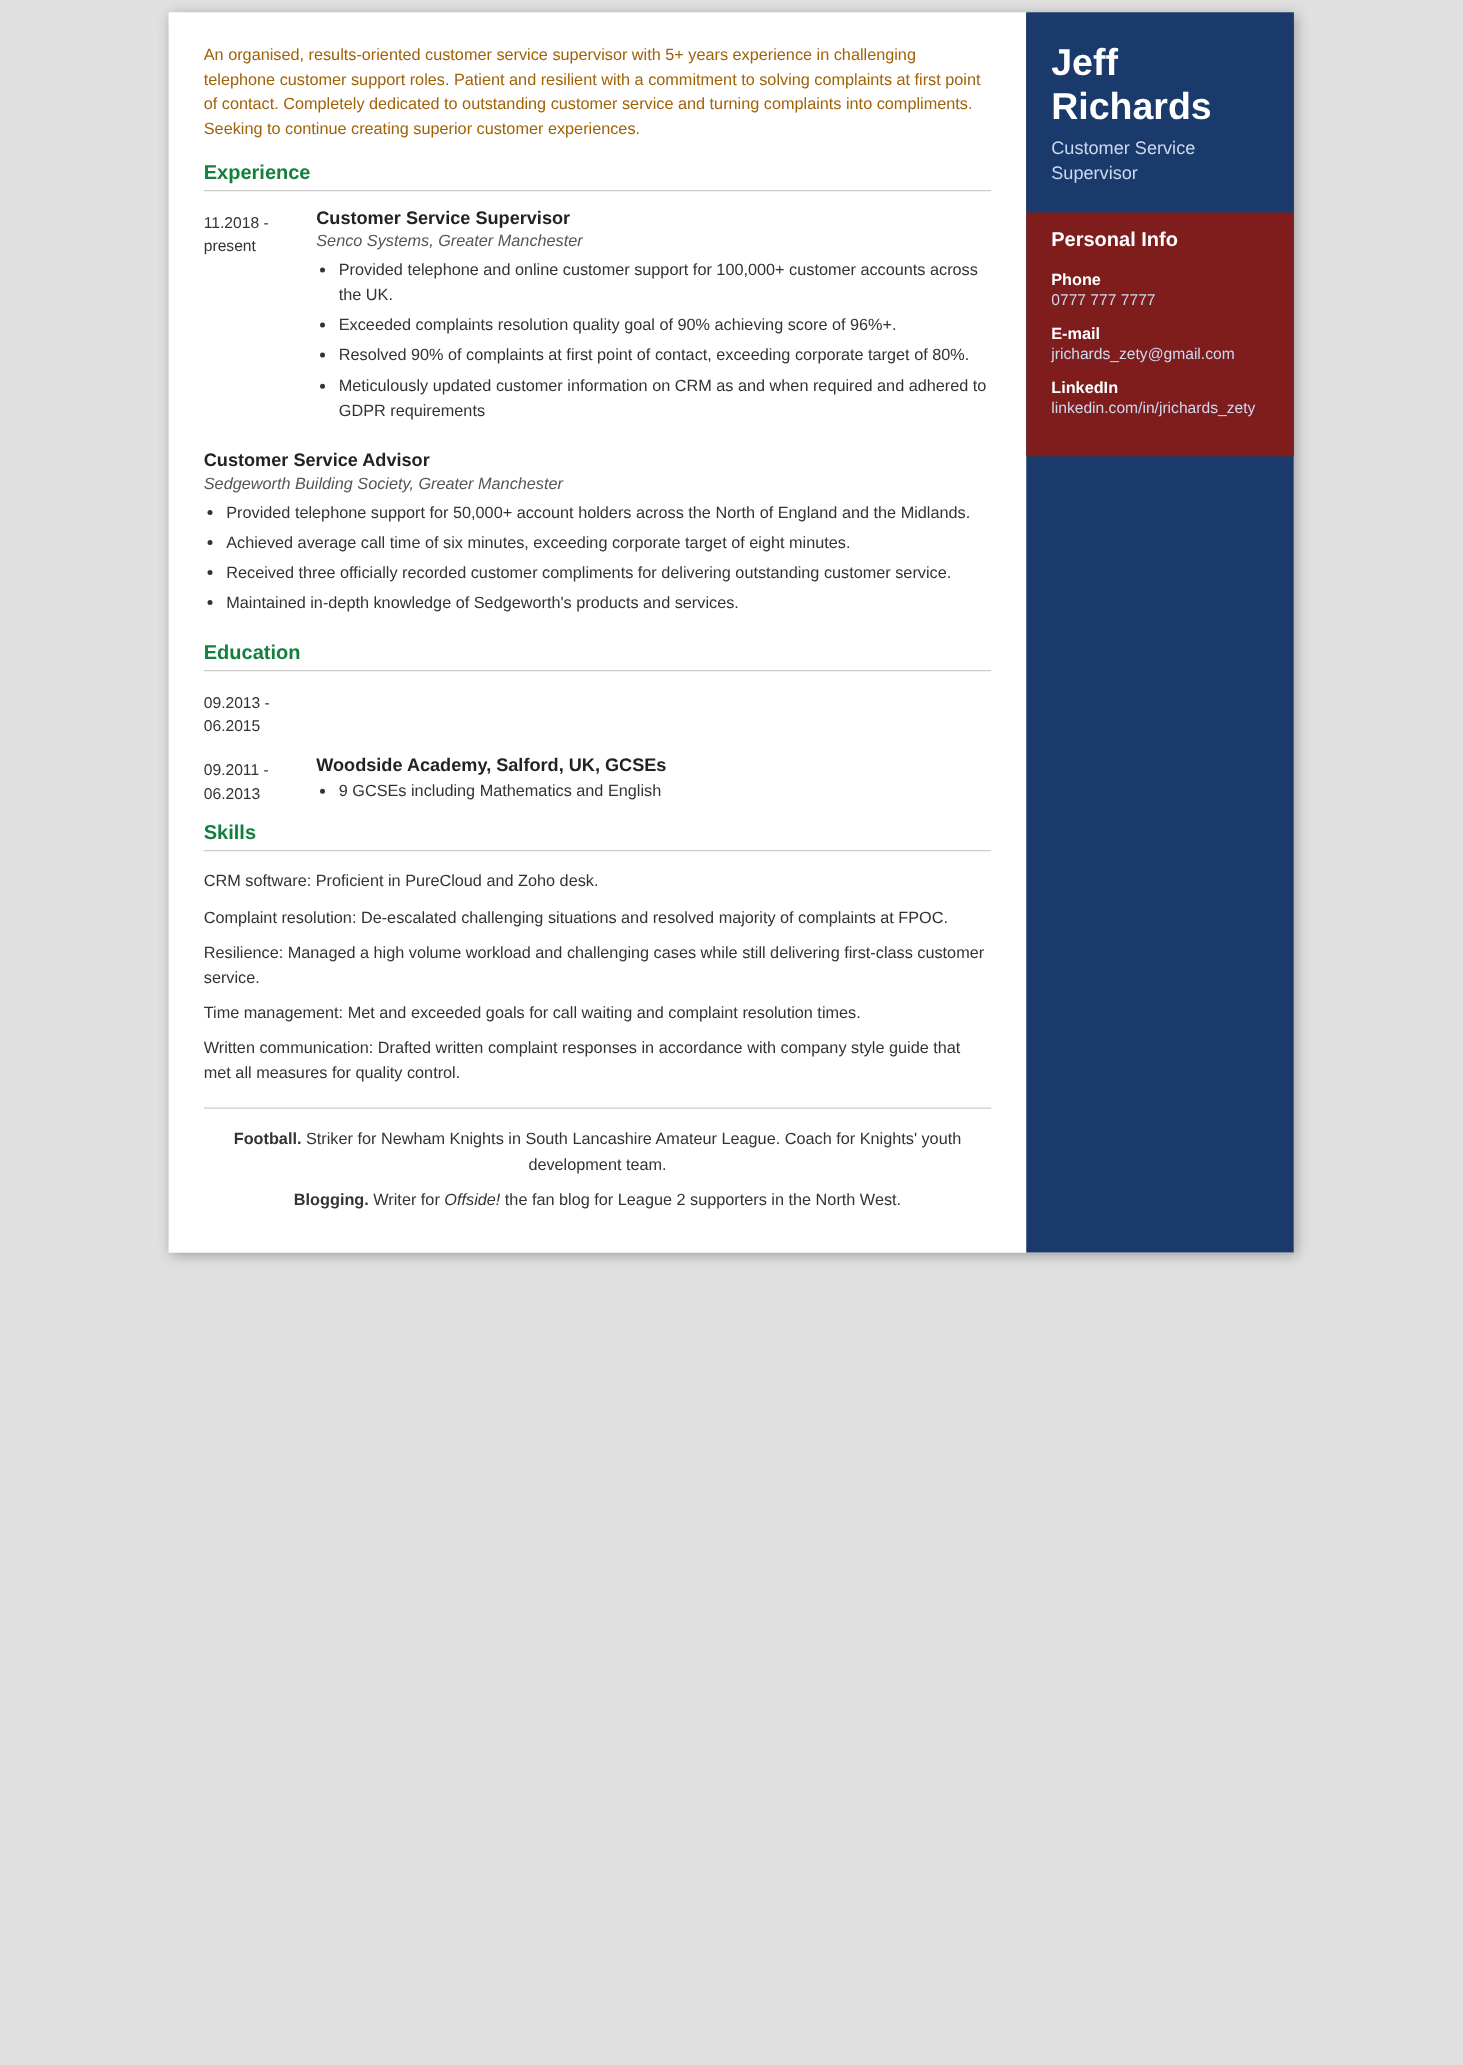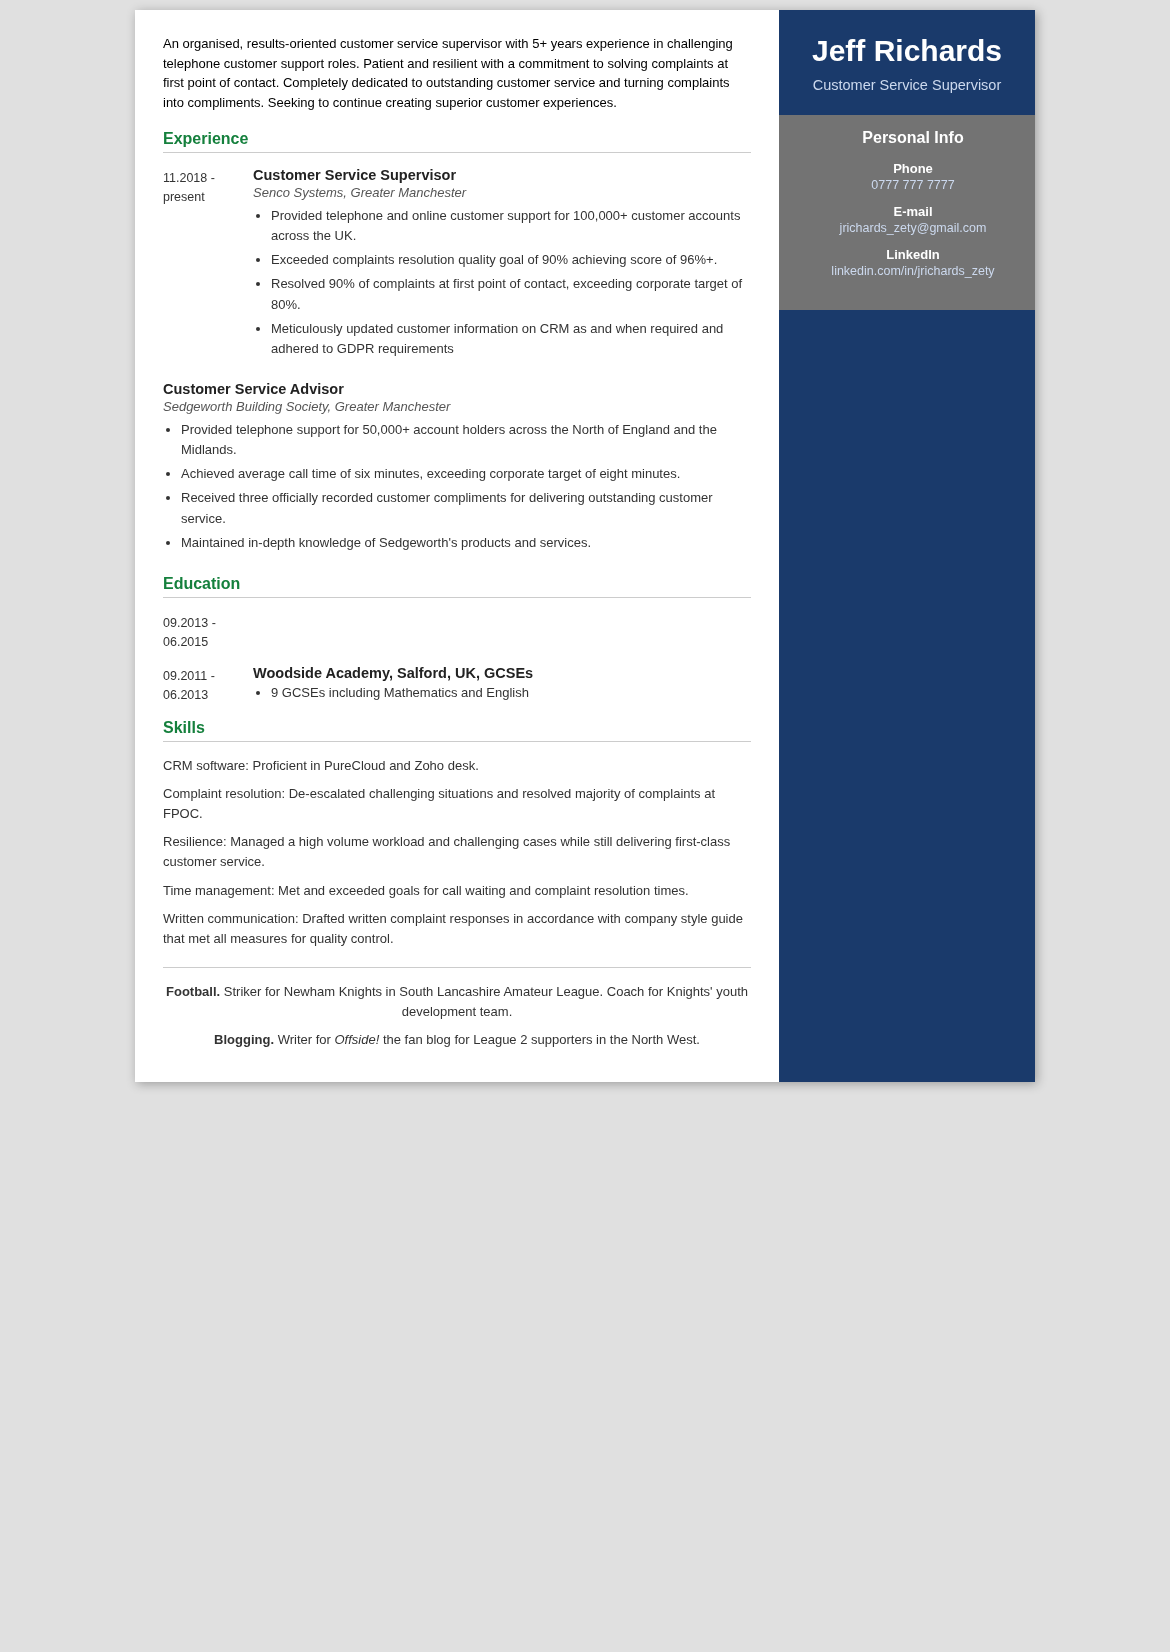--- a/index.html
+++ b/index.html
@@ -19,21 +19,21 @@
       box-shadow: 2px 2px 10px rgba(0,0,0,0.3);
     }
     
     .left-col {
       flex: 1;
       padding: 24px 28px;
       background: #fff;
     }
     .summary-text {
       font-size: 13px;
-      color: #000000;
+      color: #a16207;
       line-height: 1.5;
       margin-bottom: 18px;
     }
     .section-title {
       font-size: 16px;
       font-weight: bold;
       color: #15803d;
       margin-bottom: 4px;
     }
     .section-divider {
@@ -124,46 +124,45 @@
     }
     .hobby-item strong {
       font-weight: bold;
     }
     .hobby-item em {
       font-style: italic;
     }
 
     
     .right-col {
-      width: 256px;
+      width: 214px;
       background: #1a3a6b;
       color: #fff;
       padding: 0;
       flex-shrink: 0;
-      text-align: center;
     }
     .right-header {
       background: #1a3a6b;
       padding: 24px 20px 20px 20px;
     }
     .candidate-name {
       font-size: 30px;
       font-weight: bold;
       color: #fff;
       line-height: 1.15;
       margin-bottom: 6px;
     }
     .candidate-title {
       font-size: 14.5px;
       color: #ccd9ee;
       line-height: 1.4;
     }
     .personal-info-section {
-      background: #737373;
-      padding: 14px 20px 20px 32px;
+      background: #7f1d1d;
+      padding: 14px 20px 20px 20px;
       margin-top: 0;
     }
     .personal-info-title {
       font-size: 16px;
       font-weight: bold;
       color: #fff;
       margin-bottom: 14px;
     }
     .info-item {
       margin-bottom: 12px;

